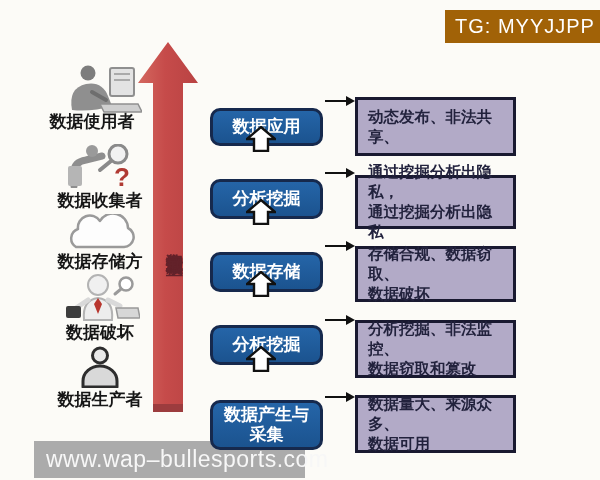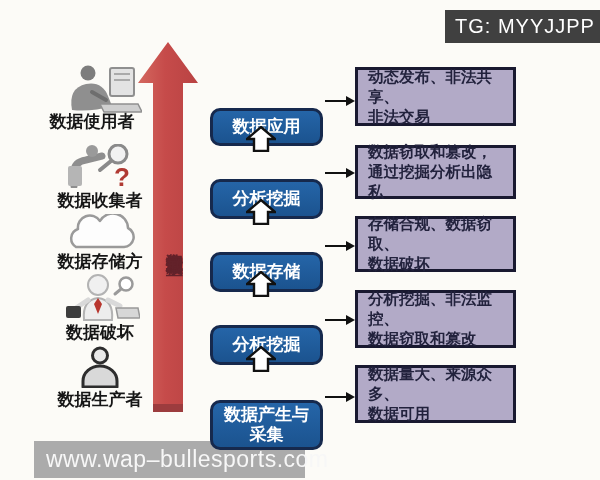--- a/index.html
+++ b/index.html
@@ -6,21 +6,21 @@
   body{
     width:600px;height:480px;position:relative;overflow:hidden;
     background:#fcfbf7;
     font-family:"Liberation Sans","DejaVu Sans",sans-serif;
   }
   .abs{position:absolute;}
 
   
   .tg-badge{
     left:445px;top:10px;width:155px;height:33px;
-    background:#404040;color:#fff;font-size:20px;
+    background:#a16207;color:#fff;font-size:20px;
     line-height:33px;padding-left:10px;box-sizing:border-box;
     letter-spacing:1px;
   }
 
   
   .watermark{
     left:7px;top:441px;width:271px;height:37px;
     background:#ababab;color:#f7f7f7;font-size:23px;font-weight:300;
     line-height:37px;padding-left:12px;box-sizing:border-box;
     letter-spacing:.5px;white-space:nowrap;margin-left:27px;
@@ -66,21 +66,21 @@
     border-top:5px solid transparent;
     border-bottom:5px solid transparent;
   }
 
   
   .risk-box{
     left:355px;width:161px;box-sizing:border-box;
     background:#b2aac7;border:3px solid #191930;
     color:#22223d;font-size:15.5px;font-weight:bold;
     display:flex;flex-direction:column;justify-content:center;
-    padding:4px 6px 4px 10px;line-height:20px;
+    padding:4px 6px 4px 10px;line-height:20px;margin-top:30px;
   }
 </style>
 </head>
 <body>
 
 <div class="abs tg-badge">TG: MYYJJPP</div>
 
 <div class="abs watermark">www.wap–bullesports.com</div>
 
 <svg class="abs life-arrow-svg" width="64" height="374" viewBox="0 0 64 374">
@@ -172,24 +172,23 @@
 </svg>
 
 <div class="abs connector" style="top:100px"></div>
 <div class="abs connector" style="top:172px"></div>
 <div class="abs connector" style="top:245px"></div>
 <div class="abs connector" style="top:319px"></div>
 <div class="abs connector" style="top:396px"></div>
 
 <div class="abs risk-box" style="top:67px;height:59px">
   <div>动态发布、非法共享、</div>
-  <div>非法交易</div>
 </div>
 <div class="abs risk-box" style="top:145px;height:54px">
-  <div>数据窃取和篡改，</div>
+  <div>通过挖掘分析出隐私，</div>
   <div>通过挖掘分析出隐私</div>
 </div>
 <div class="abs risk-box" style="top:216px;height:56px">
   <div>存储合规、数据窃取、</div>
   <div>数据破坏</div>
 </div>
 <div class="abs risk-box" style="top:290px;height:58px">
   <div>分析挖掘、非法监控、</div>
   <div>数据窃取和篡改</div>
 </div>

